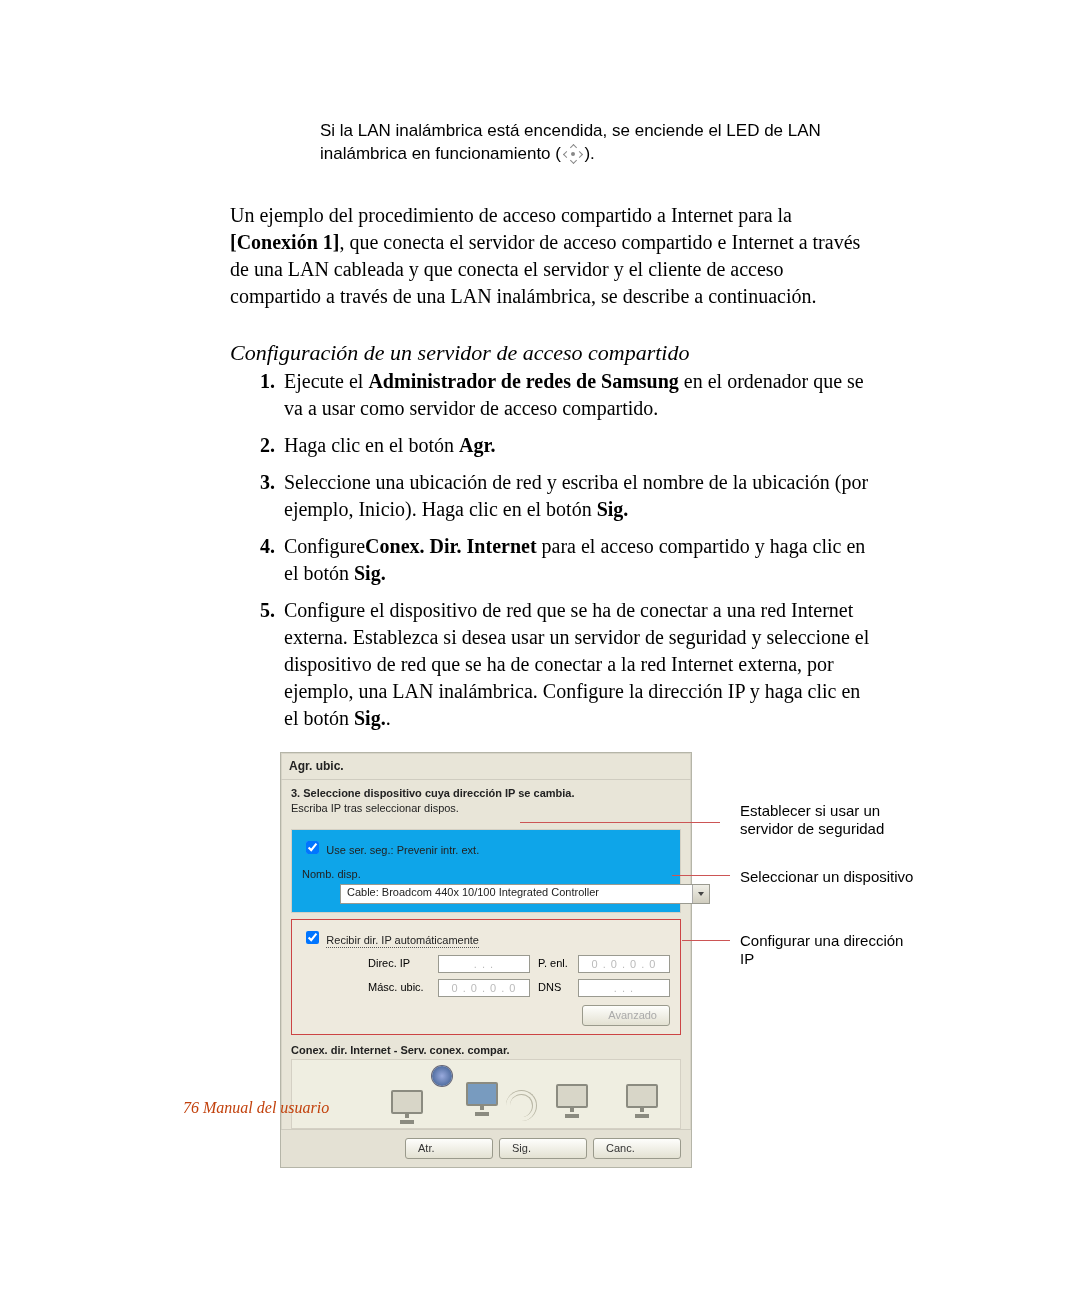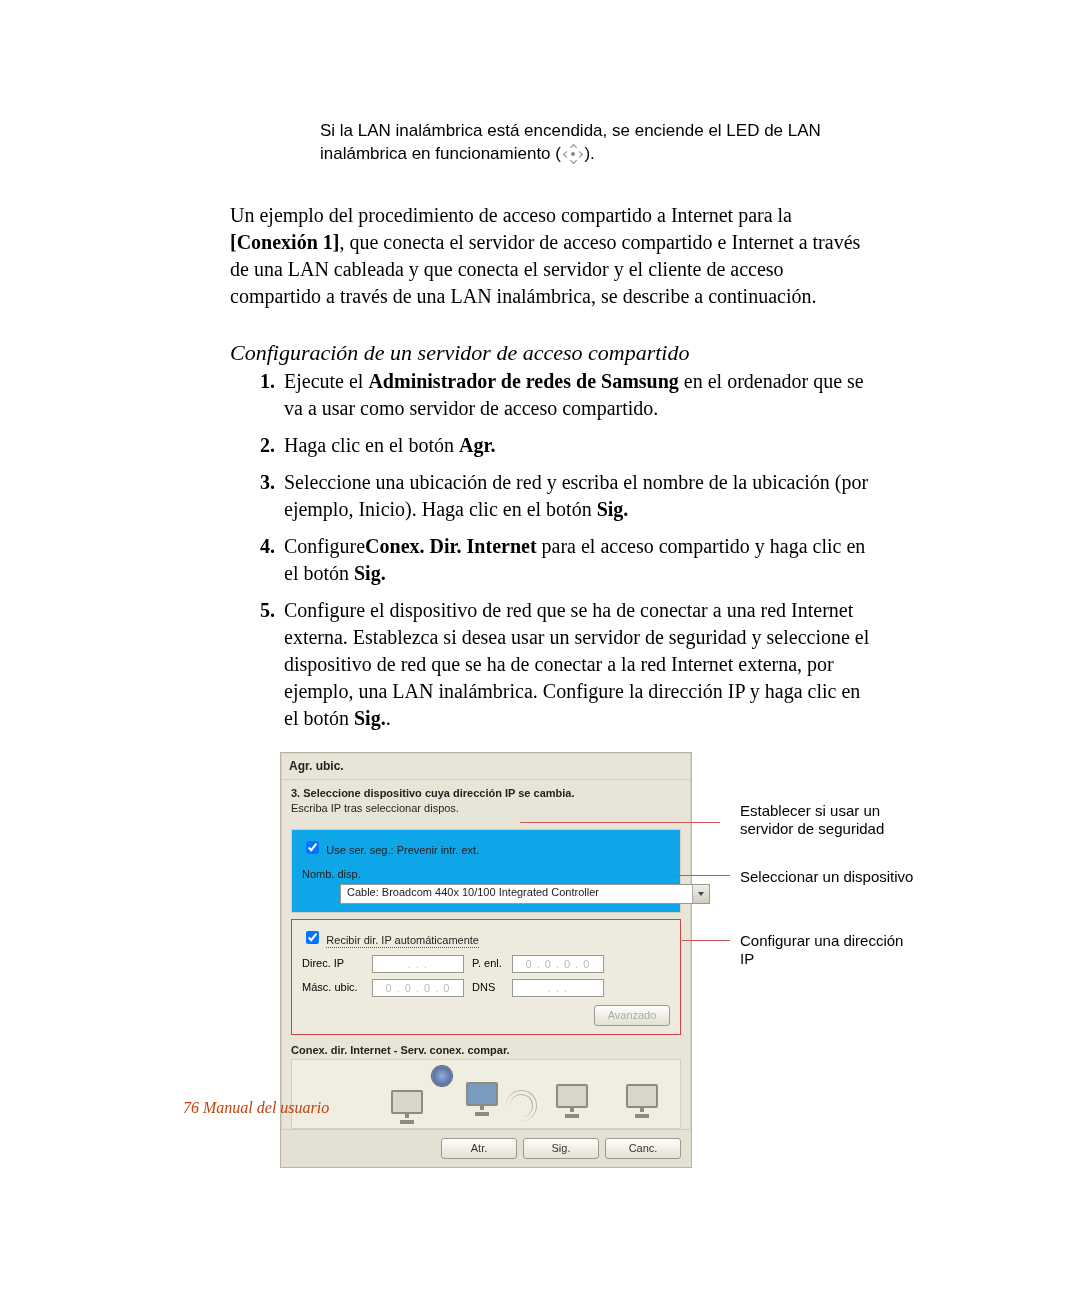--- a/index.html
+++ b/index.html
@@ -109,35 +109,35 @@
     display:flex; align-items:center; justify-content:center;
   }
   .dd-btn svg { width:8px; height:8px; }
 
   .ip-panel {
     margin: 6px 10px;
     padding: 8px 10px;
     background: #eeeade;
     border: 1px solid #c44; 
   }
-  .ip-row { display:flex; align-items:center; margin-top:6px; font-size:11px; }
+  .ip-row { display:flex; align-items:center; margin-top:6px; font-size:11px;justify-content:flex-end; }
   .ip-row .field-label { width: 70px; color:#000; }
   .ip-row .field-label.mid { width: 40px; }
   .ip-box {
     width: 90px; height: 16px; background:#fff; border:1px solid #9a9a90;
     font-size:11px; text-align:center; color:#999; line-height:16px;
     letter-spacing: 1px;
   }
   .ip-box.disabled { color:#bbb; }
   .ip-row .gap { width: 8px; }
 
   .adv-btn-row { text-align:right; margin-top:8px; }
   .btn {
-    display:inline-block; min-width: 62px; padding: 2px 6px;
-    font-size: 11px; text-align:center;
+    display:inline-block; min-width: 62px; padding: 2px 12px;
+    font-size: 11px; 
     background: linear-gradient(#fefefc,#e3e1d2);
     border: 1px solid #9a9a8c; border-radius: 3px;
     color:#333;
   }
   .btn.disabled { color:#aaa; }
 
   .diagram-title { margin: 8px 10px 2px 10px; font-weight: bold; font-size:11px; }
   .diagram {
     margin: 2px 10px 0 10px;
     height: 68px;

